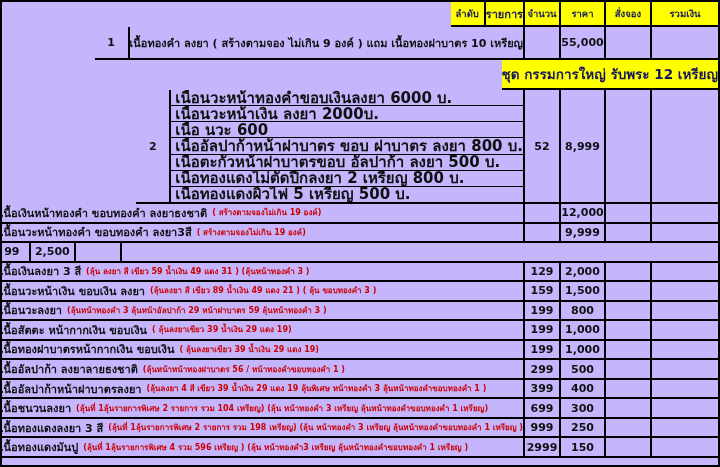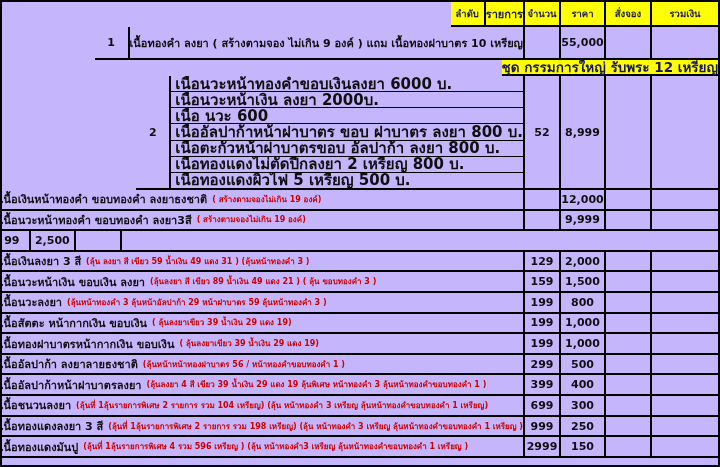--- a/index.html
+++ b/index.html
@@ -25,21 +25,21 @@
   .c-price { width: 45px; flex-shrink: 0; }
   .c-order { width: 46px; flex-shrink: 0; }
   .c-total { width: 66px; flex-shrink: 0; }
 
   .head { height: 25px; background: #ffff00; }
   .head .cell { font-weight: bold; font-size: 9.5px; color: #17175c; white-space: nowrap; }
   .head .c-item { font-size: 11px; }
 
   .row1 { height: 33px; }
   .banner {
-    height: 16px; flex-shrink: 0;
+    height: 30px; flex-shrink: 0;
     background: #ffff00; border-bottom: 2px solid #000;
     display: flex; align-items: center; justify-content: center;
     font-weight: bold; font-size: 13.5px; color: #17175c;
   }
   .row2 { height: 114px; }
   .subwrap { flex-direction: column; align-items: stretch; padding: 0; }
   .sub {
     flex: 1; display: flex; align-items: center;
     padding-left: 4px; border-bottom: 1px solid #000;
     font-weight: bold; font-size: 15px; color: #101010;
@@ -84,21 +84,21 @@
 
   <div class="banner">ชุด กรรมการใหญ่  รับพระ 12 เหรียญ</div>
 
   <div class="trow row2">
     <div class="cell c-no num">2</div>
     <div class="cell c-item subwrap">
       <div class="sub">เนื้อนวะหน้าทองคำขอบเงินลงยา  6000 บ.</div>
       <div class="sub">เนื้อนวะหน้าเงิน  ลงยา  2000บ.</div>
       <div class="sub">เนื้อ นวะ 600</div>
       <div class="sub">เนื้ออัลปาก้าหน้าฝาบาตร  ขอบ ฝาบาตร ลงยา  800 บ.</div>
-      <div class="sub">เนื้อตะกั่วหน้าฝาบาตรขอบ อัลปาก้า ลงยา  800 บ.</div>
+      <div class="sub">เนื้อตะกั่วหน้าฝาบาตรขอบ อัลปาก้า ลงยา  500 บ.</div>
       <div class="sub">เนื้อทองแดงไม่ตัดปีกลงยา 2 เหรียญ 800 บ.</div>
       <div class="sub">เนื้อทองแดงผิวไฟ 5 เหรียญ  500 บ.</div>
     </div>
     <div class="cell c-qty num">52</div>
     <div class="cell c-price num">8,999</div>
     <div class="cell c-order"></div>
     <div class="cell c-total"></div>
   </div>
 
   <div class="body-rows">

